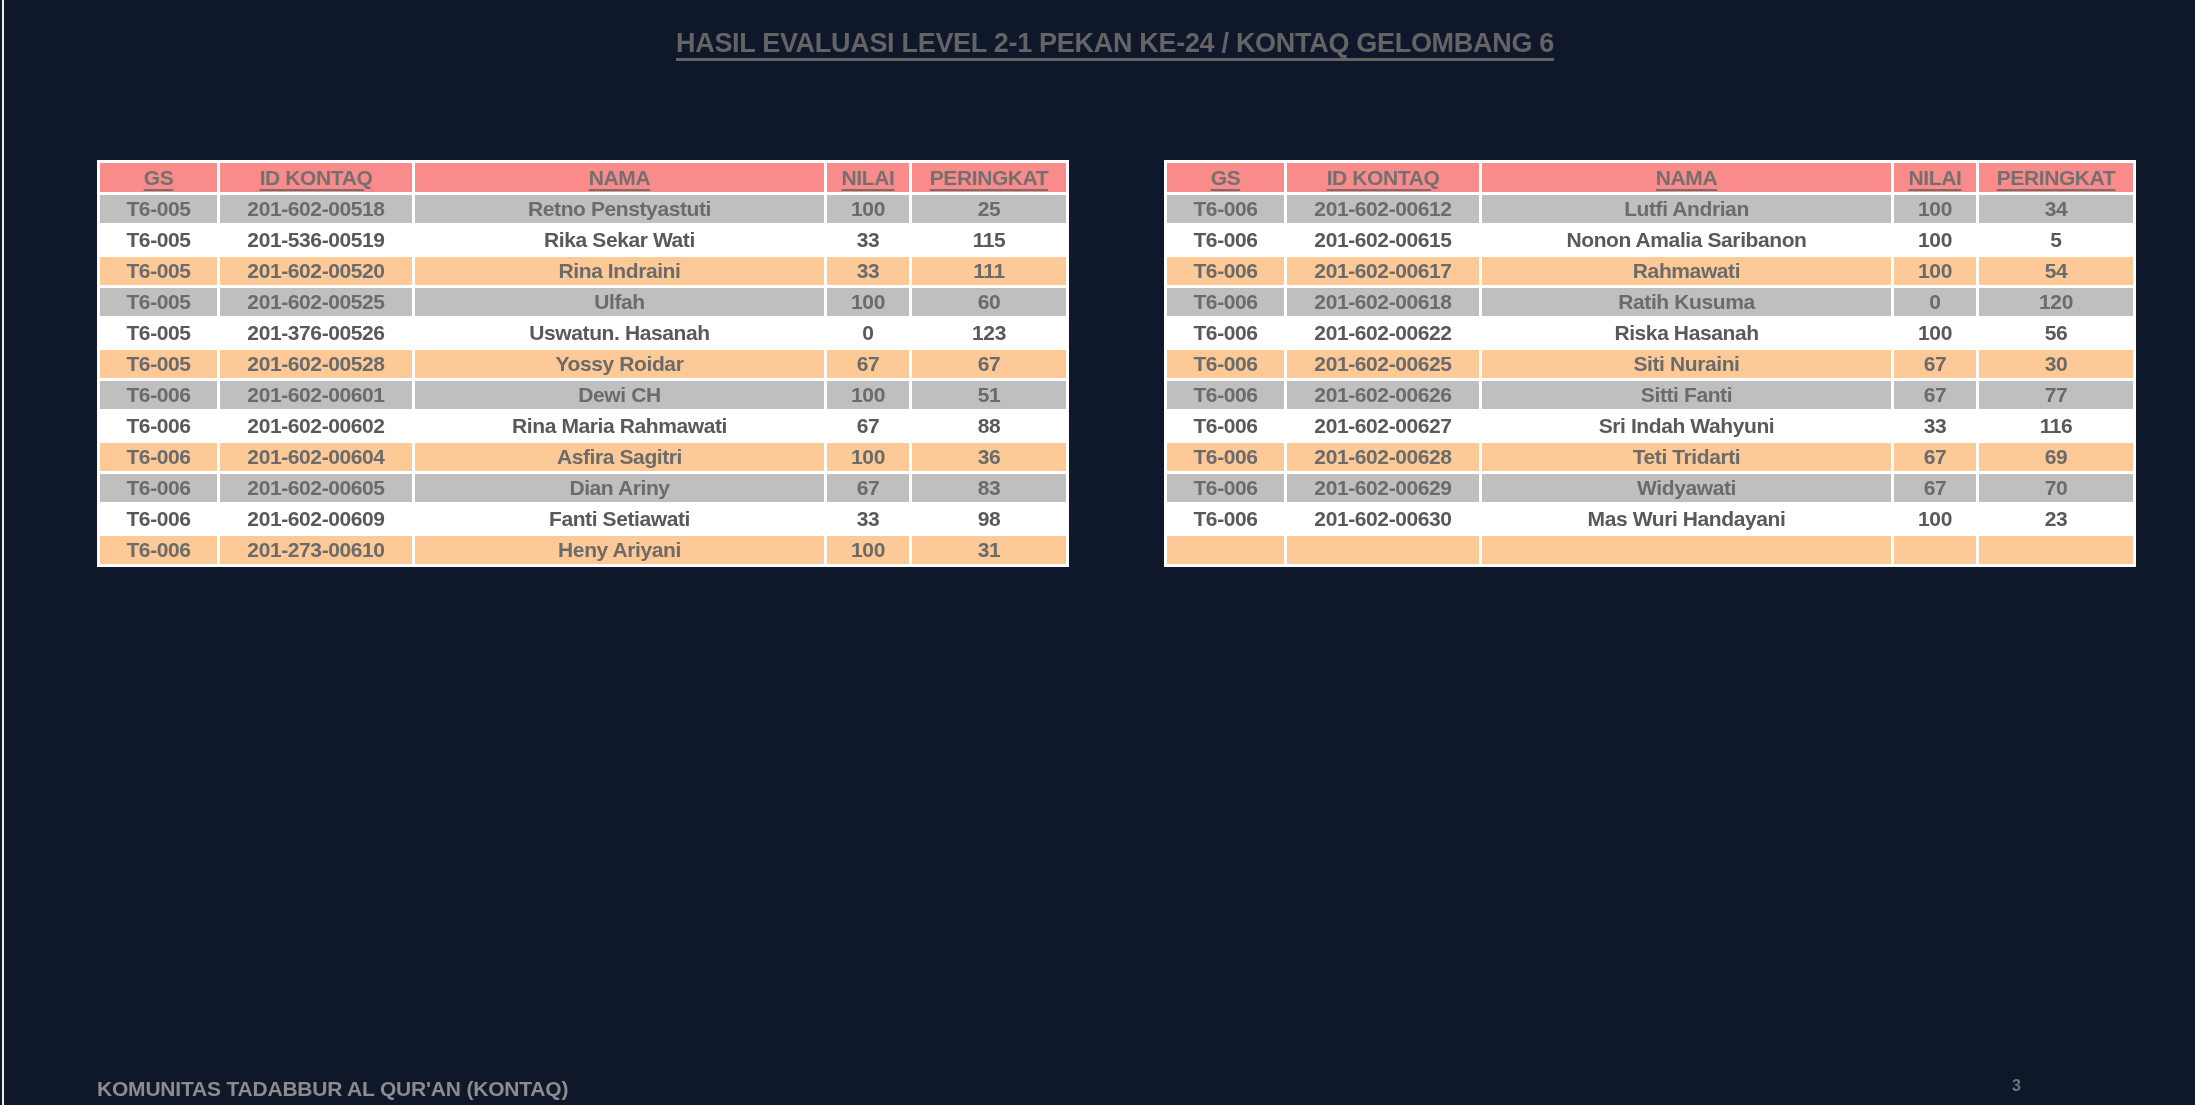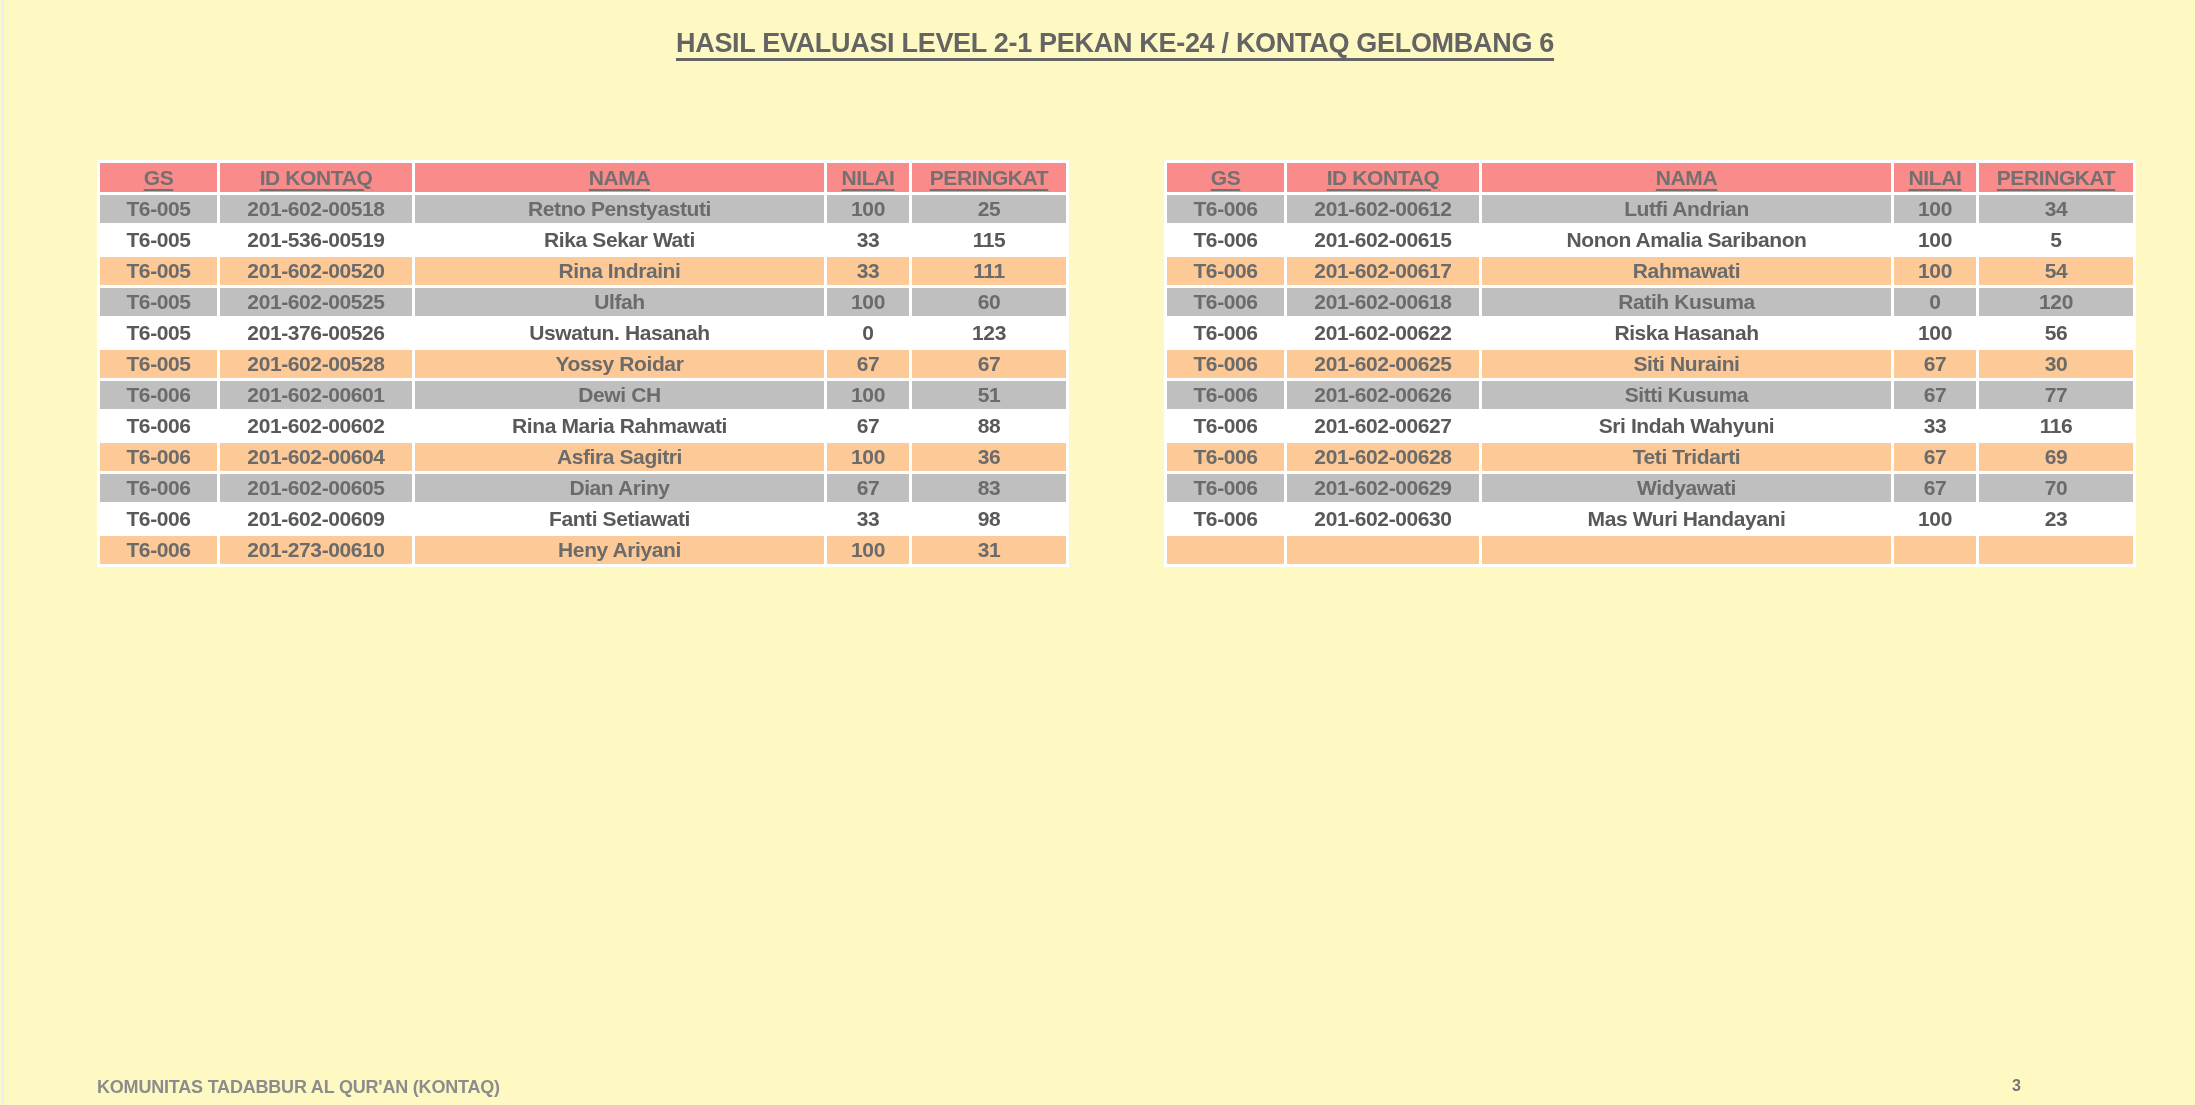--- a/index.html
+++ b/index.html
@@ -1,21 +1,21 @@
 <!DOCTYPE html>
 <html style="--header-bg: #F98B8B; --row-gray: #BFBFBF; --row-white: #FFFFFF; --row-orange: #FDC997; --text: #666666; --title-text: #646464; --footer-text: #8C8C8C;"><head>
 <meta charset="utf-8">
 <style>
   html,body{margin:0;padding:0;}
   body{
     width:2195px;height:1105px;position:relative;overflow:hidden;
     background:#ffffff;
     font-family:"Liberation Sans", sans-serif;
   }
-  .page{position:absolute;inset:0;background:#fef9c3;padding-left:27px;}
+  .page{position:absolute;inset:0;background:#0f172a;padding-left:27px;}
   .left-edge-line{position:absolute;left:2px;top:0;width:2px;height:100%;background:#ececec;}
 
   .page-title{
     position:absolute;top:28px;left:0;width:2230px;text-align:center;
     font-size:27px;font-weight:bold;color:#646464;letter-spacing:-0.3px;
   }
   .page-title span{
     text-decoration:underline;
     text-decoration-thickness:3px;
     text-underline-offset:6px;
@@ -48,21 +48,21 @@
     text-decoration:underline;
     text-decoration-thickness:2px;
     text-underline-offset:4px;
   }
   tr.gray td{background:var(--row-gray,#bfbfbf);color:#6b6b6b;}
   tr.white td{background:var(--row-white,#ffffff);color:#595959;}
   tr.orange td{background:var(--row-orange,#fdc997);color:#6b6b6b;}
 
   .footer-left{
     position:absolute;left:97px;top:1077px;
-    font-size:18px;font-weight:bold;color:#8c8c8c;letter-spacing:-0.2px;
+    font-size:21px;font-weight:bold;color:#8c8c8c;letter-spacing:-0.2px;
   }
   .page-number{
     position:absolute;left:2012px;top:1077px;
     font-size:16px;font-weight:bold;color:#757575;
   }
 </style>
 </head>
 <body>
 
 <div class="page">
@@ -233,21 +233,21 @@
         <tr class="orange">
           <td>T6-006</td>
           <td>201-602-00625</td>
           <td>Siti Nuraini</td>
           <td>67</td>
           <td>30</td>
         </tr>
         <tr class="gray">
           <td>T6-006</td>
           <td>201-602-00626</td>
-          <td>Sitti Kusuma</td>
+          <td>Sitti Fanti</td>
           <td>67</td>
           <td>77</td>
         </tr>
         <tr class="white">
           <td>T6-006</td>
           <td>201-602-00627</td>
           <td>Sri Indah Wahyuni</td>
           <td>33</td>
           <td>116</td>
         </tr>

